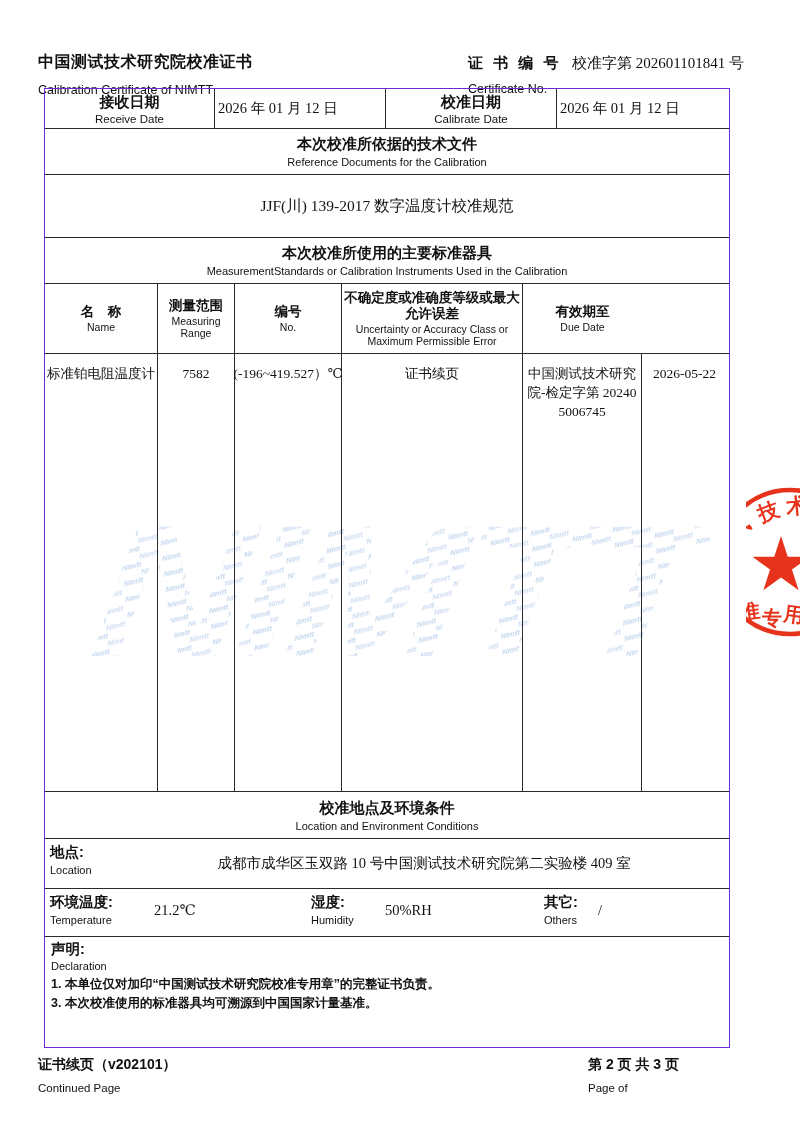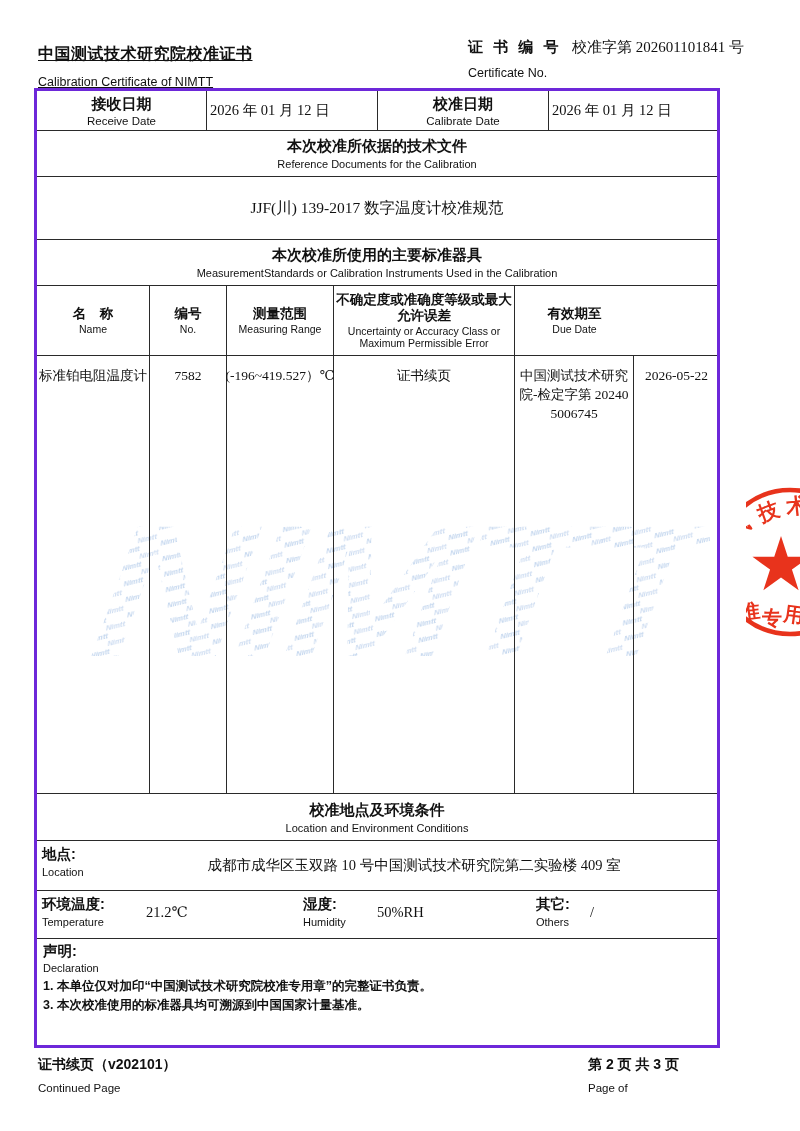--- a/index.html
+++ b/index.html
@@ -6,36 +6,36 @@
   html,body { background:#ffffff; }
   .page {
     position:relative; width:800px; height:1131px; background:#ffffff;
     font-family:"Liberation Sans","DejaVu Sans",sans-serif; color:#111;
     overflow:hidden;
   }
   .serif { font-family:"Liberation Serif","DejaVu Serif",serif; }
 
   
   .doc-header { position:absolute; left:38px; top:36px; width:690px; }
-  .dh-left { position:absolute; left:0; top:8px;text-decoration:underline; }
+  .dh-left { position:absolute; left:0; top:16px; }
   .dh-title-cn { font-size:16px; font-weight:bold; letter-spacing:0.5px; }
   .dh-title-en { font-size:12.5px; margin-top:10px; }
-  .dh-right { position:absolute; left:430px; top:2px; }
+  .dh-right { position:absolute; left:430px; top:18px; }
   .certline { white-space:nowrap; }
   .cert-label { font-size:15px; font-weight:bold; letter-spacing:3px; }
   .cert-value { font-size:15px; margin-left:6px; }
   .cert-en { font-size:12.5px; margin-top:9px; }
 
   
   .watermark { position:absolute; left:78px; top:440px; width:632px; height:266px; z-index:1; }
 
   
   .main-table {
-    position:absolute; left:34px; top:88px; width:686px; height:960px;
-    border:3px solid #6d28d9; z-index:2; background:transparent;
+    position:absolute; left:44px; top:88px; width:686px; height:960px;
+    border:1px solid #6d28d9; z-index:2; background:transparent;
   }
   .trow { position:relative; border-bottom:1px solid #2a2a2a; }
   .grid { display:grid; height:100%; }
   .cell { border-right:1px solid #2a2a2a; display:flex; flex-direction:column; align-items:center; justify-content:center; text-align:center; }
   .cell:last-child { border-right:none; }
   .lab-cn { font-size:15px; font-weight:bold; }
   .lab-en { font-size:11.5px; margin-top:1px; }
   .val { font-size:14.5px; }
   .val-cell { justify-content:center; align-items:flex-start; padding-left:3px; text-align:left; }
 
@@ -147,26 +147,26 @@
       <div class="sec-title-en">MeasurementStandards or Calibration Instruments Used in the Calibration</div>
     </div>
 
     <div class="trow std-head">
       <div class="grid std-grid">
         <div class="cell">
           <div class="h-cn">名　称</div>
           <div class="h-en">Name</div>
         </div>
         <div class="cell">
+          <div class="h-cn">测量范围</div>
+          <div class="h-en">Measuring Range</div>
+        </div>
+        <div class="cell">
           <div class="h-cn">编号</div>
           <div class="h-en">No.</div>
-        </div>
-        <div class="cell">
-          <div class="h-cn">测量范围</div>
-          <div class="h-en">Measuring Range</div>
         </div>
         <div class="cell">
           <div class="h-cn">不确定度或准确度等级或最大允许误差</div>
           <div class="h-en">Uncertainty or Accuracy Class or Maximum Permissible Error</div>
         </div>
         <div class="cell">
           <div class="h-cn">有效期至</div>
           <div class="h-en">Due Date</div>
         </div>
       </div>

